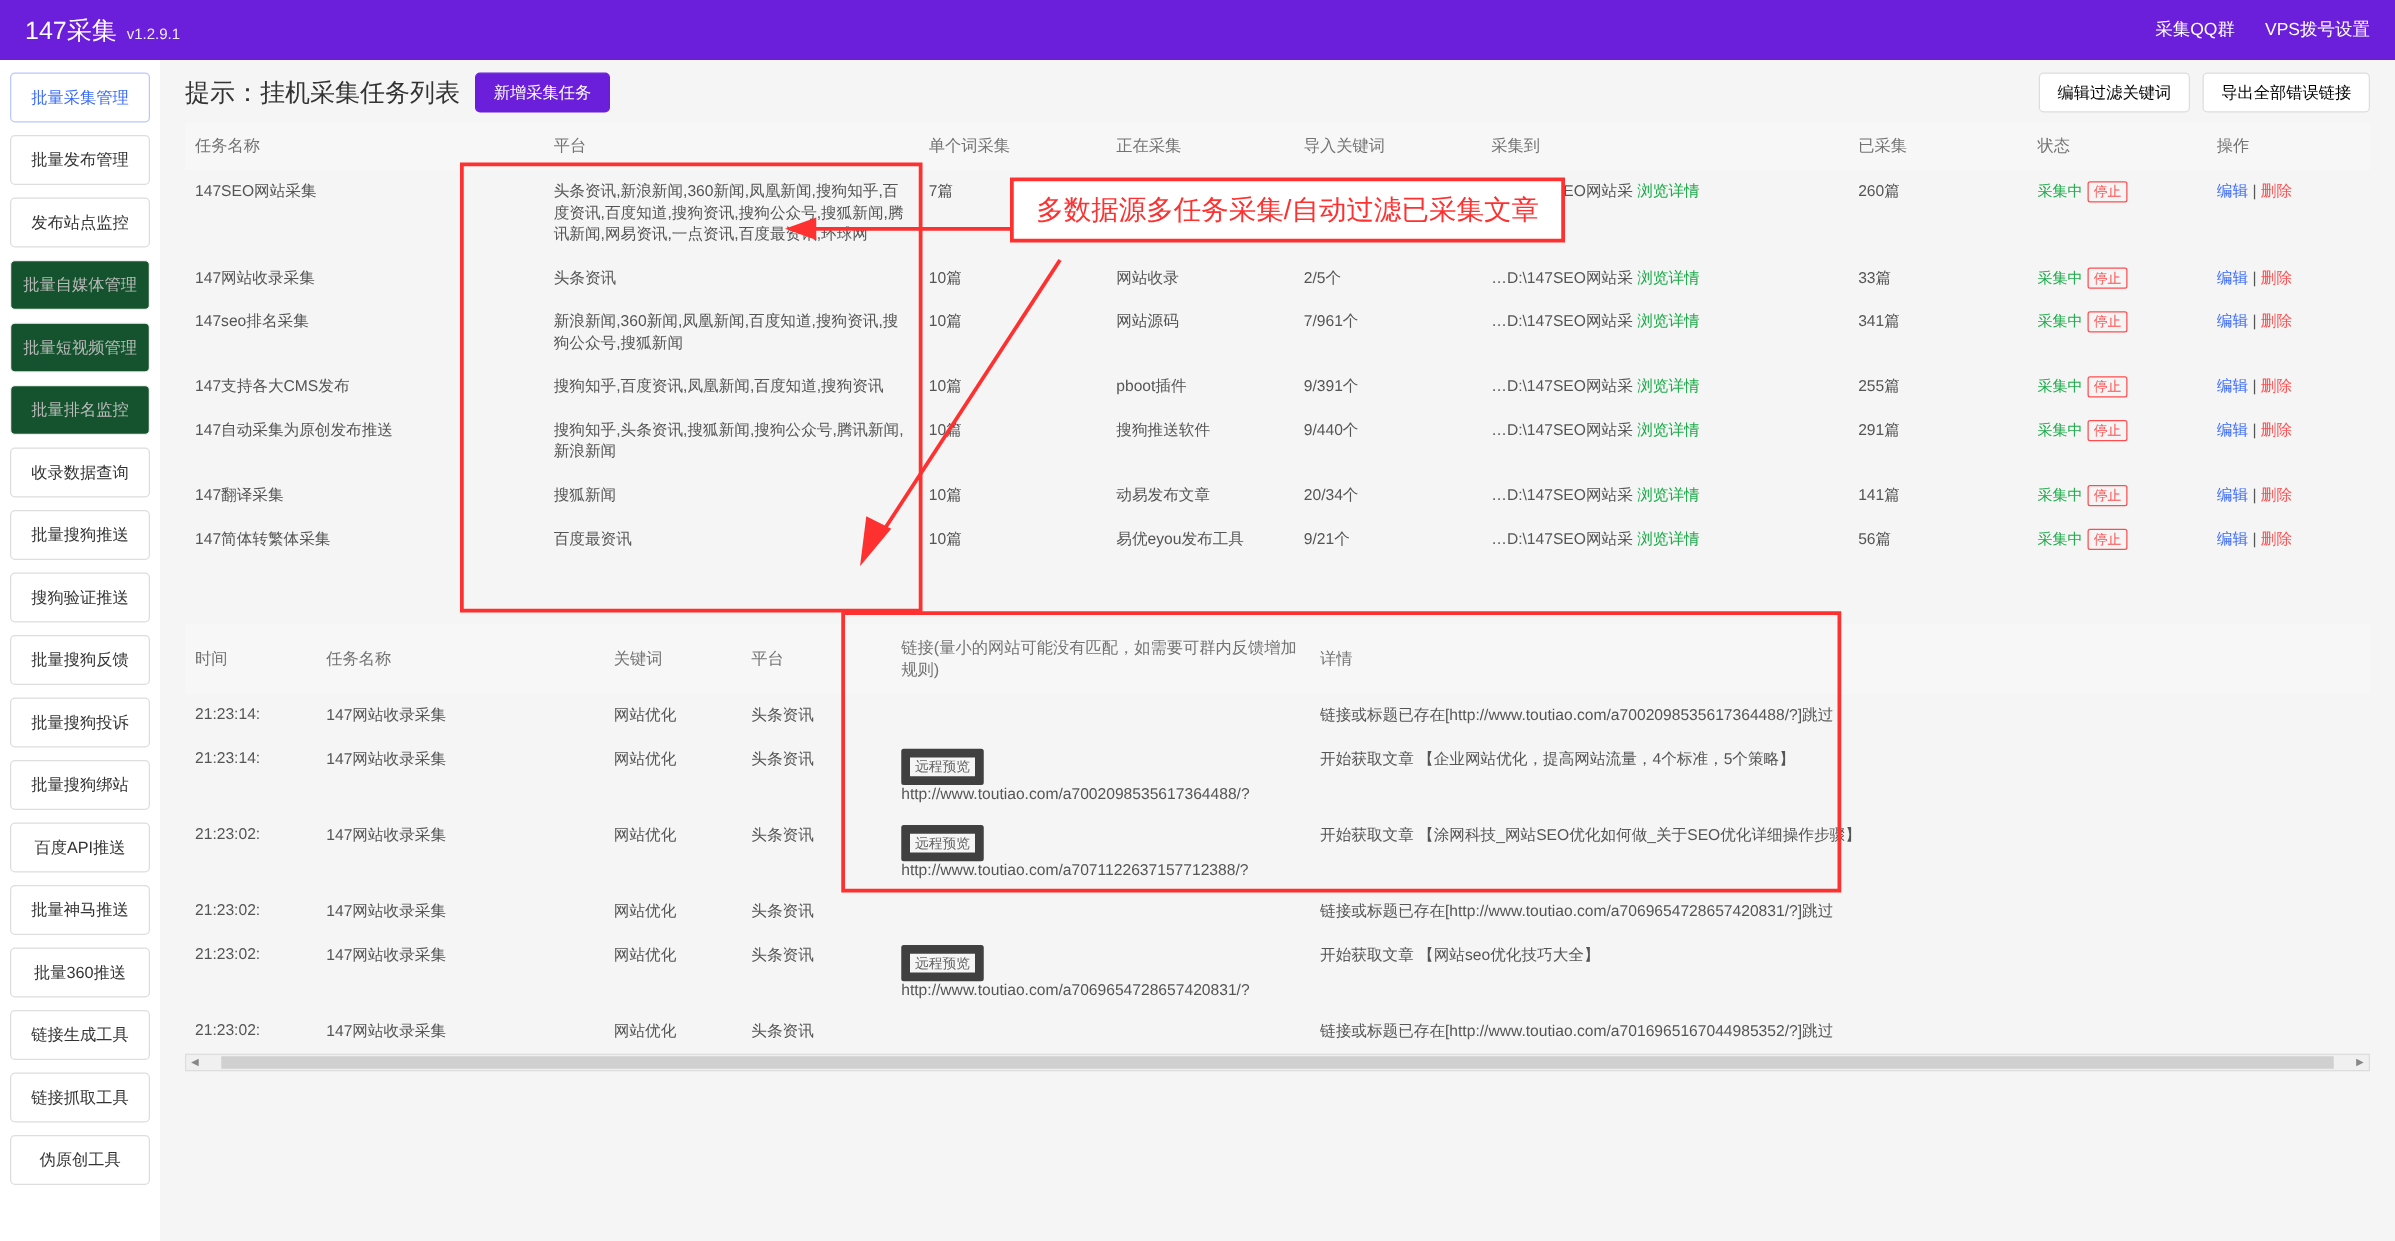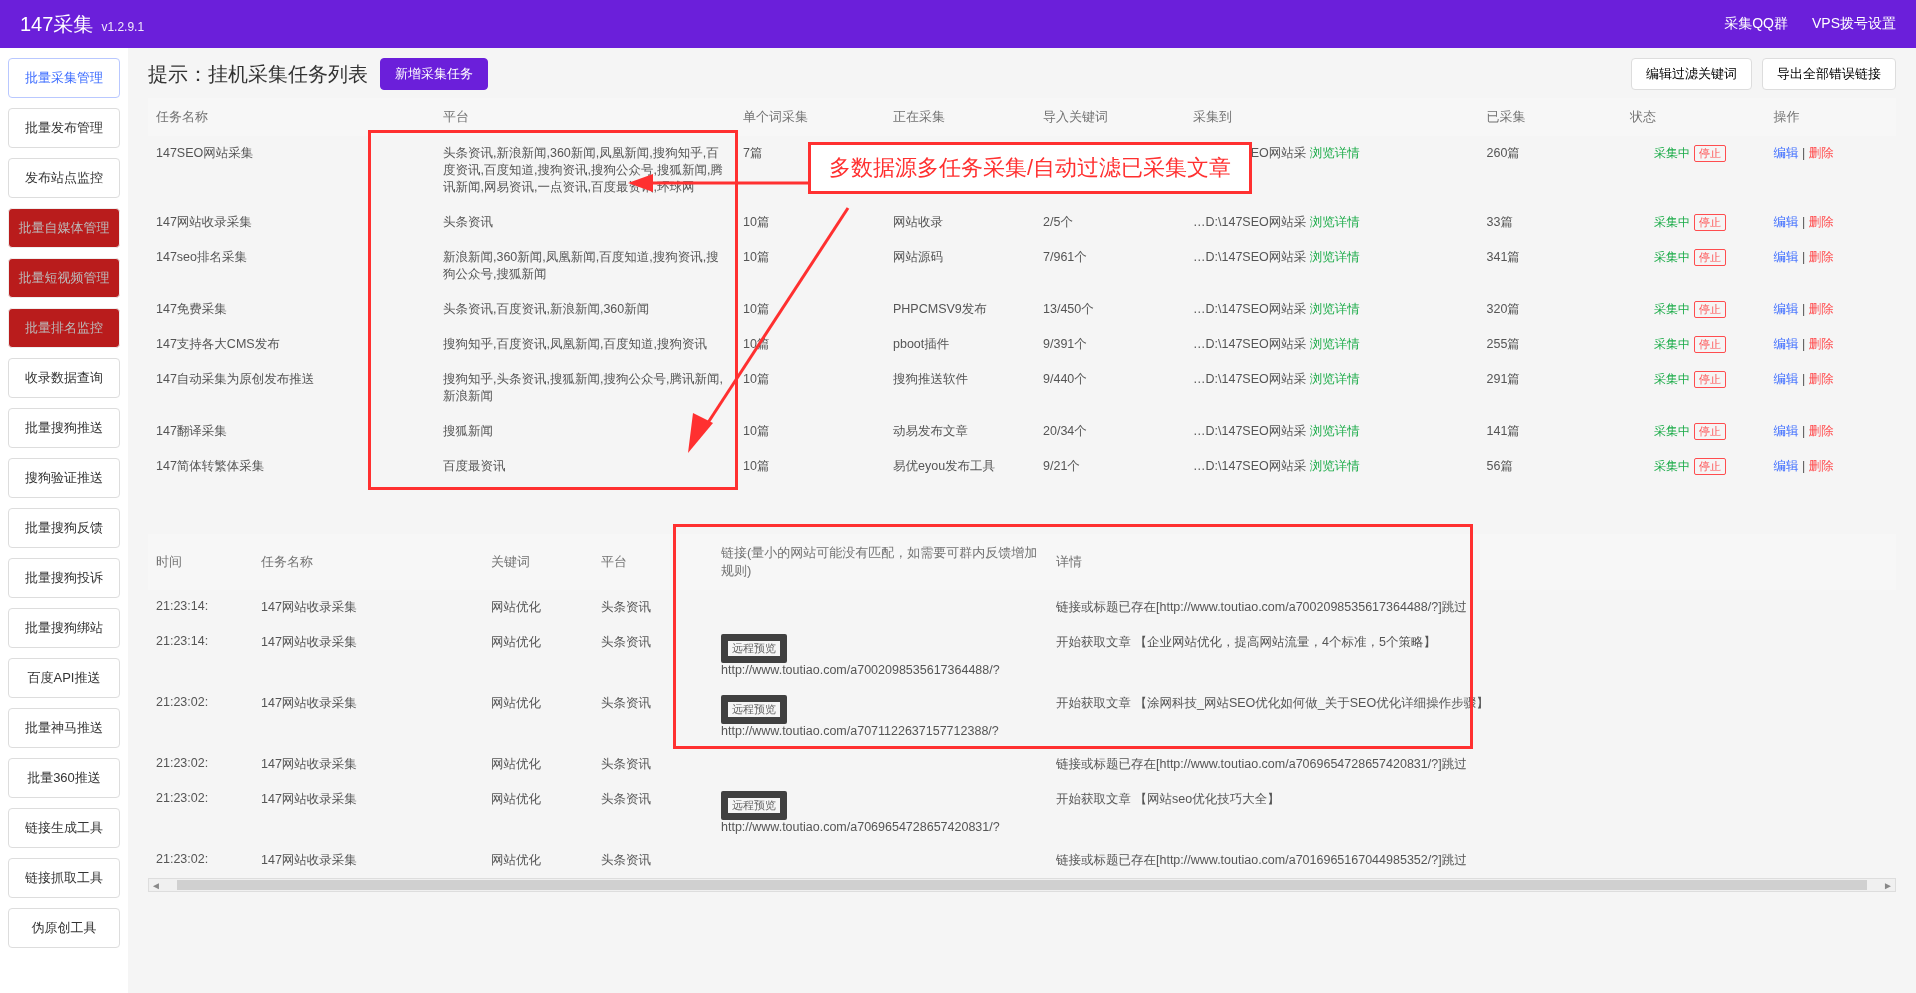--- a/index.html
+++ b/index.html
@@ -10,39 +10,39 @@
 .app-title { font-size: 20px; font-weight: 500; }
 .app-version { font-size: 12px; opacity: 0.9; }
 .header-right { display: flex; gap: 24px; font-size: 14px; }
 .header-link { cursor: pointer; }
 
 .body-wrap { display: flex; height: calc(100% - 48px); justify-content: center; }
 
 .sidebar { width: 128px; background: #fff; padding: 10px 8px; overflow-y: auto; }
 .sidebar-item { display: block; width: 100%; padding: 10px 8px; margin-bottom: 10px; background: #fff; border: 1px solid #ddd; border-radius: 4px; text-align: center; font-size: 13px; cursor: pointer; color: #333; }
 .sidebar-item.active { color: #3b6bff; border-color: #b9c8ff; }
-.sidebar-item.disabled { color: #bbb; background: #b91c1c; border-color: #eee; }
+.sidebar-item.disabled { color: #bbb; background: #14532d; border-color: #eee; }
 
 .main { flex: 1; padding: 10px 20px; overflow: hidden; display: flex; flex-direction: column; position: relative; }
 
 .main-head { display: flex; align-items: center; justify-content: space-between; margin-bottom: 8px; }
 .main-head-left { display: flex; align-items: center; gap: 12px; }
 .main-title { font-size: 20px; font-weight: 400; color: #333; }
 .btn { padding: 6px 14px; border-radius: 4px; border: 1px solid #ddd; background: #fff; font-size: 13px; cursor: pointer; }
 .btn-primary { background: #6b1fda; color: #fff; border-color: #6b1fda; }
 .main-head-right { display: flex; gap: 10px; }
 
 .table { width: 100%; border-collapse: collapse; table-layout: fixed; }
 .table th { text-align: left; padding: 10px 8px; background: #f7f7f7; font-weight: 500; color: #737373; font-size: 13px; }
 .table td { padding: 9px 8px; color: #555; font-size: 12.5px; vertical-align: top; word-wrap: break-word; }
 .table a.link-green { color: #1aab48; cursor: pointer; text-decoration: none; }
 .table a.link-blue { color: #3b6bff; cursor: pointer; text-decoration: none; }
 .table a.link-red { color: #ff4d4f; cursor: pointer; text-decoration: none; }
 .status-cell { white-space: nowrap; }
-.status-badge-green { color: #1aab48; font-size: 12px; margin-left: 24px; }
+.status-badge-green { color: #1aab48; font-size: 12px; }
 .status-badge-stop { display: inline-block; border: 1px solid #ff4d4f; color: #ff4d4f; font-size: 11px; padding: 0 4px; margin-left: 4px; border-radius: 2px; cursor: pointer; }
 
 .section-gap { height: 50px; }
 
 .log-table th { background: #f7f7f7; }
 .tag-box { display: inline-block; border: 7px solid #404040; color: #666; font-size: 11px; padding: 0 4px; margin-right: 6px; border-radius: 2px; }
 .url-green { color: #1aab48; }
 
 .annotation { position: absolute; border: 3px solid #ff3030; pointer-events: none; z-index: 10; }
 .anno-callout { position: absolute; border: 3px solid #ff3030; background: #fff; padding: 8px 18px; font-size: 22px; color: #ff3030; font-weight: 500; z-index: 11; }
@@ -158,31 +158,20 @@
               <td>新浪新闻,360新闻,凤凰新闻,百度知道,搜狗资讯,搜狗公众号,搜狐新闻</td>
               <td>10篇</td>
               <td>网站源码</td>
               <td>7/961个</td>
               <td>…D:\147SEO网站采 <a class="link-green">浏览详情</a></td>
               <td>341篇</td>
               <td class="status-cell"><span class="status-badge-green">采集中</span><span class="status-badge-stop">停止</span></td>
               <td><a class="link-blue">编辑</a> | <a class="link-red">删除</a></td>
             </tr>
             <tr>
-              <td>147免费采集</td>
-              <td>头条资讯,百度资讯,新浪新闻,360新闻</td>
-              <td>10篇</td>
-              <td>PHPCMSV9发布</td>
-              <td>13/450个</td>
-              <td>…D:\147SEO网站采 <a class="link-green">浏览详情</a></td>
-              <td>320篇</td>
-              <td class="status-cell"><span class="status-badge-green">采集中</span><span class="status-badge-stop">停止</span></td>
-              <td><a class="link-blue">编辑</a> | <a class="link-red">删除</a></td>
-            </tr>
-            <tr>
               <td>147支持各大CMS发布</td>
               <td>搜狗知乎,百度资讯,凤凰新闻,百度知道,搜狗资讯</td>
               <td>10篇</td>
               <td>pboot插件</td>
               <td>9/391个</td>
               <td>…D:\147SEO网站采 <a class="link-green">浏览详情</a></td>
               <td>255篇</td>
               <td class="status-cell"><span class="status-badge-green">采集中</span><span class="status-badge-stop">停止</span></td>
               <td><a class="link-blue">编辑</a> | <a class="link-red">删除</a></td>
             </tr>

